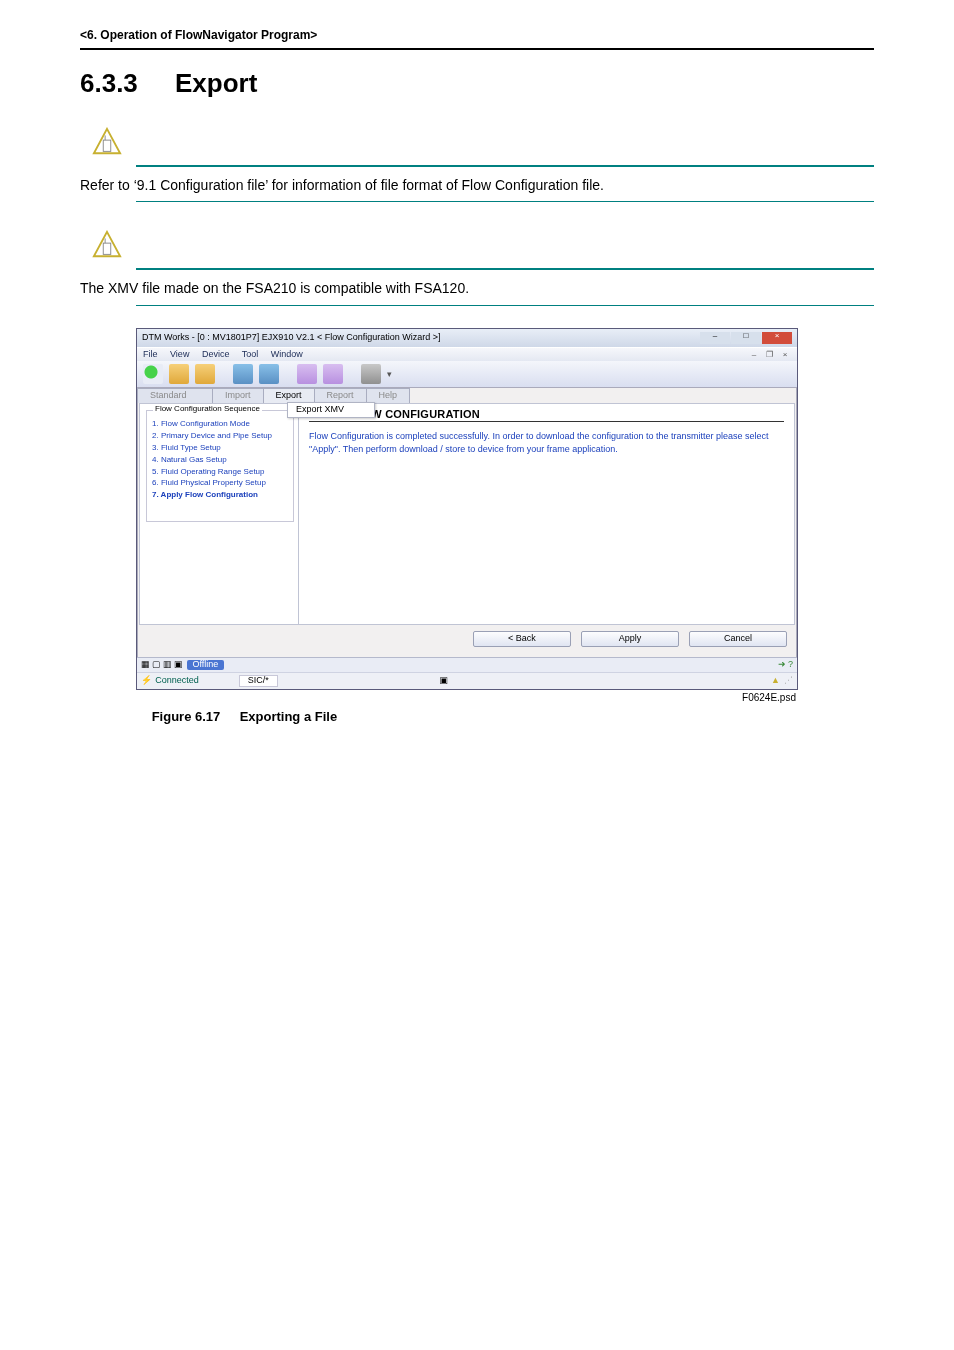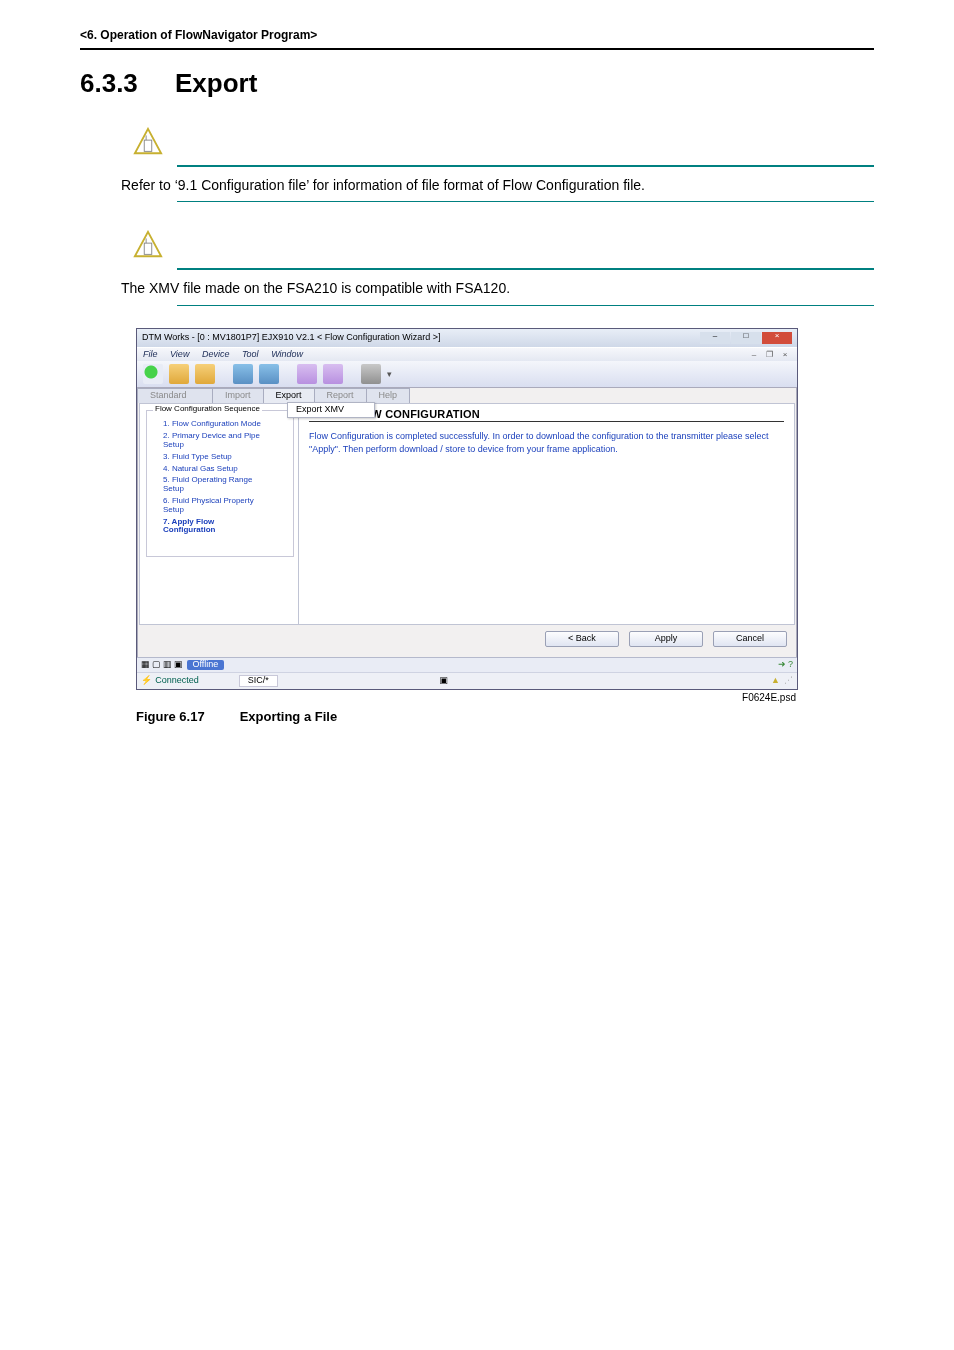--- a/index.html
+++ b/index.html
@@ -41,21 +41,20 @@
 
   .body-indent { margin-left: 56px; }
   .body-text {
     font-size: 14px;
     line-height: 1.45;
     margin: 6px 0;
   }
 
   .note-block {
     margin-top: 28px;
-    margin-left: 41px;
   }
   .note-icon-row {
     display: flex;
     align-items: flex-end;
     margin-bottom: 4px;
   }
   .note-icon {
     width: 30px;
     margin-left: 12px;
   }
@@ -64,21 +63,21 @@
 
   .figure-wrap {
     margin-left: 56px;
     margin-top: 22px;
   }
   .caption {
     font-size: 13px;
     font-weight: bold;
     margin-top: 6px;
   }
-  .caption .cap-label { display: inline-block; width: 100px; }
+  .caption .cap-label { display: inline-block; width: 100px; text-align: center; }
   .filename-small {
     font-size: 10px;
     text-align: right;
     color: #000;
     margin-top: 2px;
     padding-right: 5px;
   }
 
   
   .app-window {
@@ -113,21 +112,21 @@
   .win-ctrls .wc2 { background: #d7e0ec; }
   .win-ctrls .wc3 { background: #d24c3a; color: #fff; }
 
   .menubar {
     background: linear-gradient(#f6f7fb, #e4e8f2);
     padding: 2px 6px;
     display: flex;
     justify-content: space-between;
     border-top: 1px solid #fff;
   }
-  .menubar .menus span { margin-right: 10px; color: #1a2a55; font-style: italic; }
+  .menubar .menus span { margin-right: 10px; color: #1a2a55; }
   .menubar .child-ctrls span {
     display: inline-block;
     width: 12px;
     text-align: center;
     font-size: 8px;
     margin-left: 1px;
     color: #555;
   }
 
   .toolbar {
@@ -196,21 +195,21 @@
     left: 6px;
     background: #fff;
     padding: 0 2px;
     font-size: 8px;
   }
   .sidepanel a {
     display: block;
     color: #1a3fbb;
     text-decoration: none;
     font-size: 8px;
-    margin: 3px 11px;
+    margin: 3px 0;
   }
   .sidepanel a.bold { font-weight: bold; }
 
   .content-panel {
     flex: 1;
     border-left: 1px solid #c0c4d4;
     padding: 4px 10px;
   }
   .content-panel h4 {
     margin: 0 0 8px 0;
@@ -230,21 +229,21 @@
     display: flex;
     justify-content: flex-end;
     gap: 10px;
     padding: 6px 10px 10px 10px;
   }
   .win-btn {
     border: 1px solid #9aa0b5;
     background: linear-gradient(#fdfdfe, #e0e5f2);
     width: 64px;
     text-align: center;
-    padding: 2px 4px;
+    padding: 2px 16px;
     border-radius: 2px;
     font-size: 9px;
   }
 
   .statusbar1 {
     display: flex;
     align-items: center;
     border-top: 1px solid #b5b9cc;
     background: #e9ecf5;
     padding: 2px 4px;

